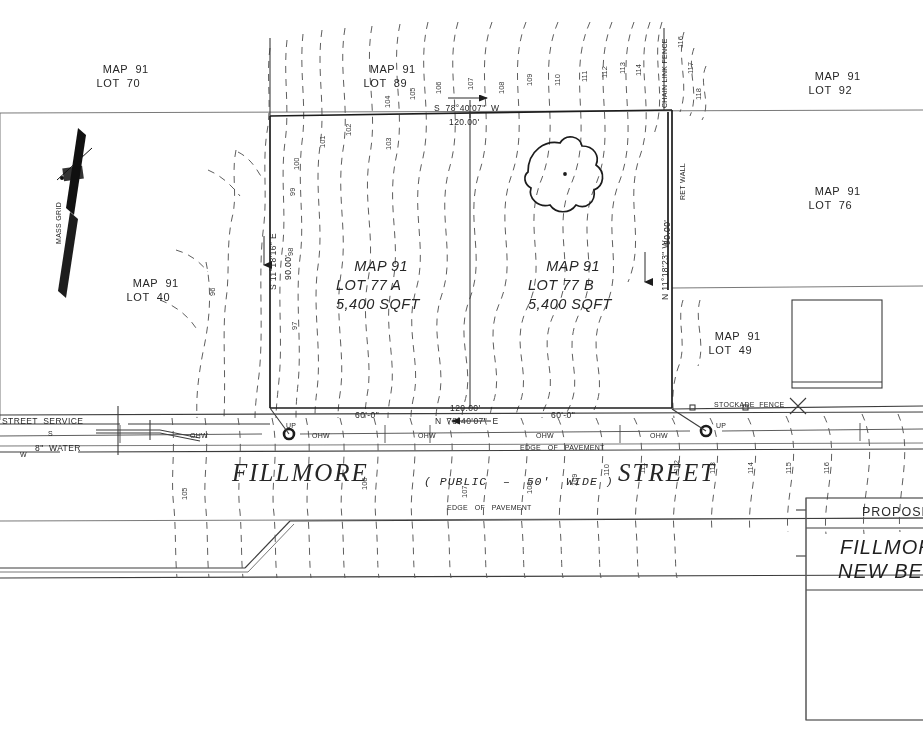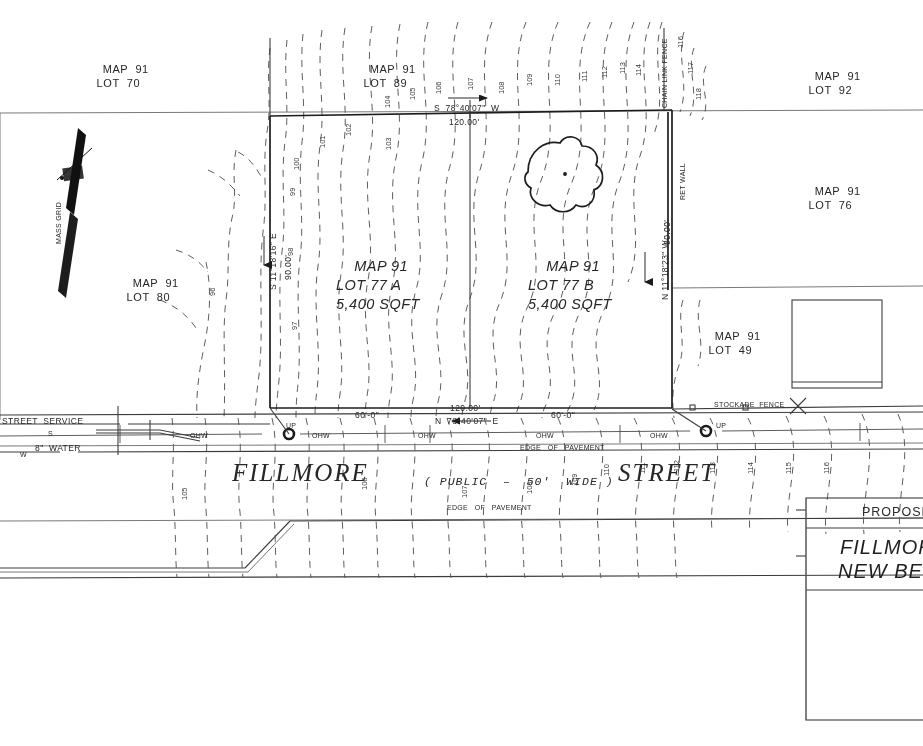--- a/index.html
+++ b/index.html
@@ -273,21 +273,21 @@
   <div class="lbl ctr" style="left:355px; top:48px;">
     <span>MAP  91</span><br><span>LOT  89</span>
   </div>
   <div class="lbl ctr" style="left:800px; top:55px;">
     <span>MAP  91</span><br><span>LOT  92</span>
   </div>
   <div class="lbl ctr" style="left:800px; top:170px;">
     <span>MAP  91</span><br><span>LOT  76</span>
   </div>
   <div class="lbl ctr" style="left:118px; top:262px;">
-    <span>MAP  91</span><br><span>LOT  80</span>
+    <span>MAP  91</span><br><span>LOT  40</span>
   </div>
   <div class="lbl ctr" style="left:700px; top:315px;">
     <span>MAP  91</span><br><span>LOT  49</span>
   </div>
 
   <div class="lbl ital" style="left:336px; top:238px;">
     <span>MAP 91</span><br><span>LOT 77 A</span><br><span>5,400 SQFT</span>
   </div>
   <div class="lbl ital" style="left:528px; top:238px;">
     <span>MAP 91</span><br><span>LOT 77 B</span><br><span>5,400 SQFT</span>

